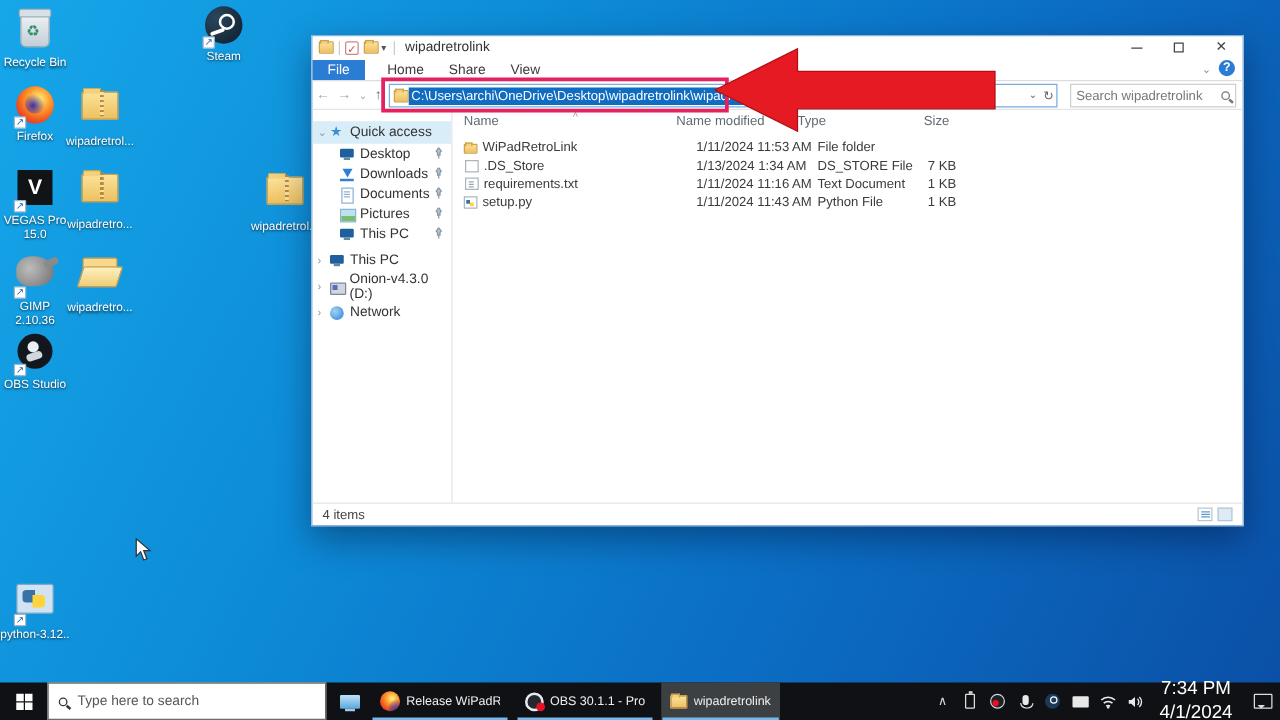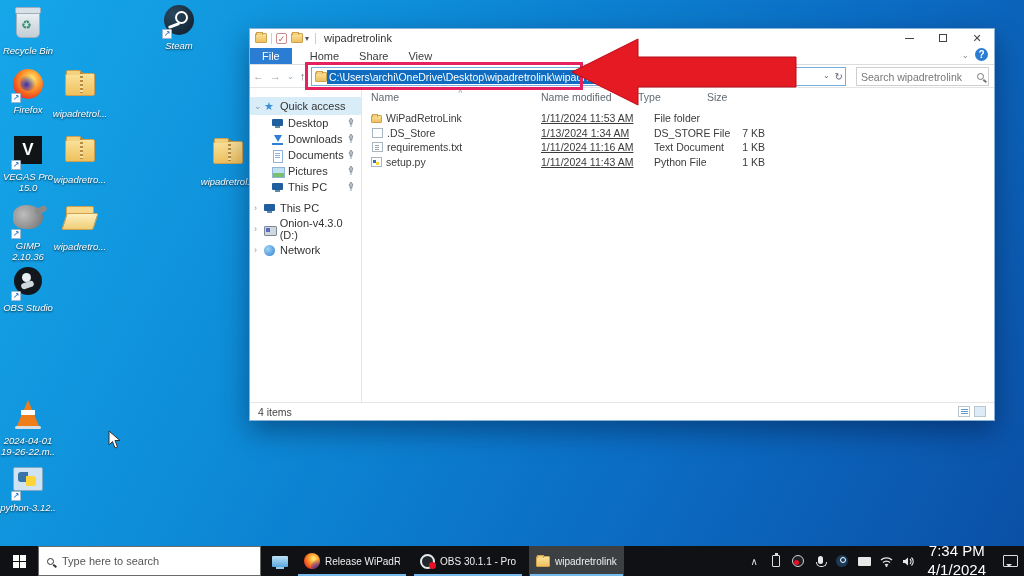--- a/index.html
+++ b/index.html
@@ -2,21 +2,21 @@
 <html><head>
 <meta charset="utf-8">
 <style>
   html,body{margin:0;padding:0;}
   *{box-sizing:border-box;font-family:"Liberation Sans",sans-serif;}
   #stage{position:relative;width:1024px;height:576px;overflow:hidden;
     background:linear-gradient(118deg,#16a7e9 0%,#0d8ad6 35%,#0b6ec4 65%,#0b4fa6 100%);}
   
   .dicon{position:absolute;width:56px;text-align:center;cursor:default;}
   .dicon .glyph{position:relative;width:34px;height:34px;margin:0 auto 2px;}
-  .dicon .lbl{color:#fff;font-size:9.5px;line-height:1.15;text-shadow:0 1px 2px rgba(0,0,0,.75);word-wrap:break-word;font-style:italic;}
+  .dicon .lbl{color:#fff;font-size:9.5px;line-height:1.15;text-shadow:0 1px 2px rgba(0,0,0,.75);word-wrap:break-word;}
   .sc{position:absolute;left:0;bottom:0;width:10px;height:10px;background:#fff;border:1px solid #9db6cc;
       font-size:8px;line-height:8px;color:#1b62b5;text-align:center;border-radius:1px;}
   
   .bin{width:24px;height:28px;margin:2px auto;background:linear-gradient(#eef3f6,#c3ced6);border:1px solid #9fb0bc;border-radius:3px 3px 5px 5px;position:relative;}
   .bin::before{content:"";position:absolute;left:-2px;top:-4px;right:-2px;height:5px;background:#d7e0e6;border:1px solid #9fb0bc;border-radius:2px;}
   .bin .rec{position:absolute;left:4px;top:7px;font-size:12px;color:#2e8f6e;}
   .ffx{width:30px;height:30px;margin:1px auto;border-radius:50%;background:radial-gradient(circle at 60% 35%,#ffe26b 8%,#ff9a2e 35%,#f0521b 65%,#b5179e 100%);position:relative;overflow:hidden;}
   .ffx::after{content:"";position:absolute;left:7px;top:6px;width:16px;height:16px;border-radius:50%;background:radial-gradient(circle at 40% 60%,#3b2fae 0%,rgba(59,47,174,0) 70%);}
   .vegas{width:28px;height:28px;margin:2px auto;background:#101417;color:#fff;font-weight:bold;font-size:17px;line-height:28px;}
   .gimp{width:30px;height:24px;margin:4px auto 0;background:radial-gradient(circle at 35% 40%,#bdbdbd,#6e6e6e);border-radius:45% 55% 50% 40%;position:relative;}
@@ -94,21 +94,21 @@
   .ni-disk::after{content:"";position:absolute;left:2px;top:4px;width:4px;height:4px;background:#5b6bbf;}
   .ni-net::before{content:"";position:absolute;left:0;top:0;width:11px;height:11px;border-radius:50%;background:radial-gradient(circle at 35% 35%,#9fd4f2,#2f7fd6);}
   
   .pin svg{display:block;}
   #filepane{flex:1;position:relative;font-size:10.5px;}
   #cols{position:absolute;top:2px;left:0;right:0;height:15px;color:#5f6a73;}
   .colh{position:absolute;top:0;}
   .sortmark{position:absolute;top:-4px;left:96px;color:#98a4ad;font-size:8px;}
   .frow{position:absolute;left:0;right:0;height:14.5px;display:flex;align-items:center;}
   .c-name{position:absolute;left:9px;display:flex;align-items:center;gap:4px;color:#3b3b3b;}
-  .c-date{position:absolute;left:179px;color:#3b3b3b;text-decoration:underline;}
+  .c-date{position:absolute;left:195px;color:#3b3b3b;}
   .c-type{position:absolute;left:292px;color:#3b3b3b;}
   .c-size{position:absolute;left:356px;width:47px;text-align:right;color:#3b3b3b;}
   .fi{width:11px;height:10px;position:relative;flex:0 0 11px;}
   .fi-folder{background:linear-gradient(#fbe29a,#eec05e);border:1px solid #cfa14e;border-radius:1px;height:8px;margin-top:2px;}
   .fi-folder::before{content:"";position:absolute;left:0;top:-2px;width:4px;height:2px;background:#f3d27e;border:1px solid #cfa14e;border-bottom:none;}
   .fi-blank{background:#fff;border:1px solid #aab6bf;width:8px;margin-left:1px;}
   .fi-txt{background:#fff;border:1px solid #aab6bf;width:8px;margin-left:1px;}
   .fi-txt::after{content:"";position:absolute;left:2px;top:2px;width:4px;height:1px;background:#9aa6af;box-shadow:0 2px 0 #9aa6af,0 4px 0 #9aa6af;}
   .fi-py{background:#fff;border:1px solid #aab6bf;width:9px;}
   .fi-py::before{content:"";position:absolute;left:1px;top:2px;width:3px;height:3px;background:#3873a8;}
@@ -192,27 +192,20 @@
       </div>
     <div class="lbl">GIMP 2.10.36</div>
   </div>
   <div class="dicon" style="left:0;top:265px">
     <div class="glyph">
         <div class="obsd"></div>
         <span class="sc">↗</span>
       </div>
     <div class="lbl">OBS Studio</div>
   </div>
-  <div class="dicon" style="left:0;top:398px">
-    <div class="glyph">
-        <div class="conebig"></div>
-        <div class="conebase"></div>
-      </div>
-    <div class="lbl">2024-04-01 19-26-22.m..</div>
-  </div>
   <div class="dicon" style="left:0;top:463px">
     <div class="glyph">
         <div class="pyinst"></div>
         <span class="sc">↗</span>
       </div>
     <div class="lbl">python-3.12..</div>
   </div>
 
   <div class="dicon" style="left:52px;top:68px">
     <div class="glyph">
@@ -364,21 +357,21 @@
           <span class="ni ni-net"></span>
           <span>Network</span>
         </div>
       </div>
       <div id="filepane">
         <div id="cols">
           <span class="sortmark">˄</span>
           <span class="colh" style="left:9px">Name</span>
           <span class="colh" style="left:179px">Name modified</span>
           <span class="colh" style="left:276px">Type</span>
-          <span class="colh" style="left:345px">Size</span>
+          <span class="colh" style="left:377px">Size</span>
         </div>
         <div class="frow" style="top:22px">
           <span class="c-name">
               <span class="fi fi-folder"></span>
               <span>WiPadRetroLink</span>
             </span>
           <span class="c-date">1/11/2024 11:53 AM</span>
           <span class="c-type">File folder</span>
           <span class="c-size"></span>
         </div>

